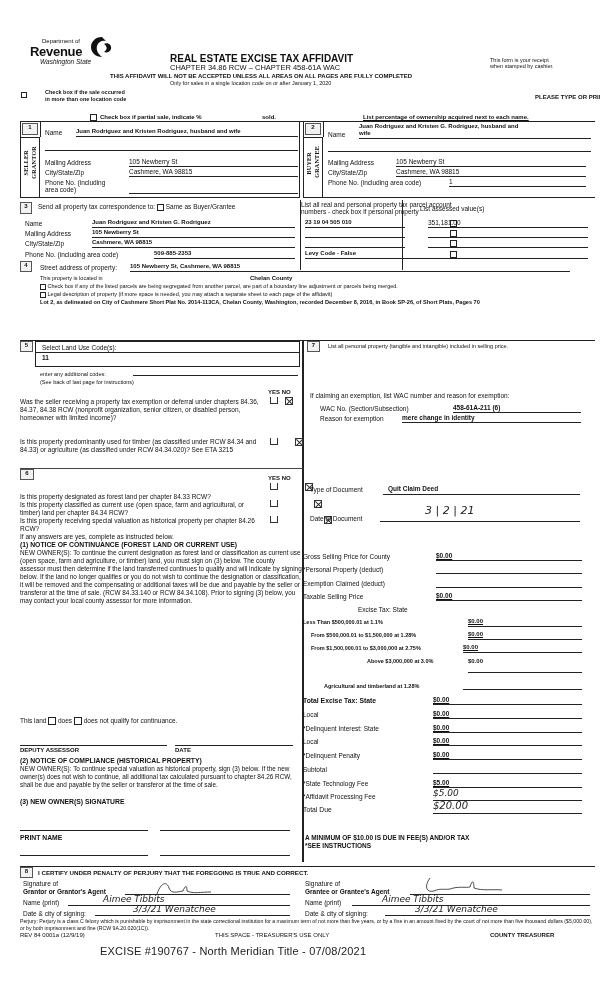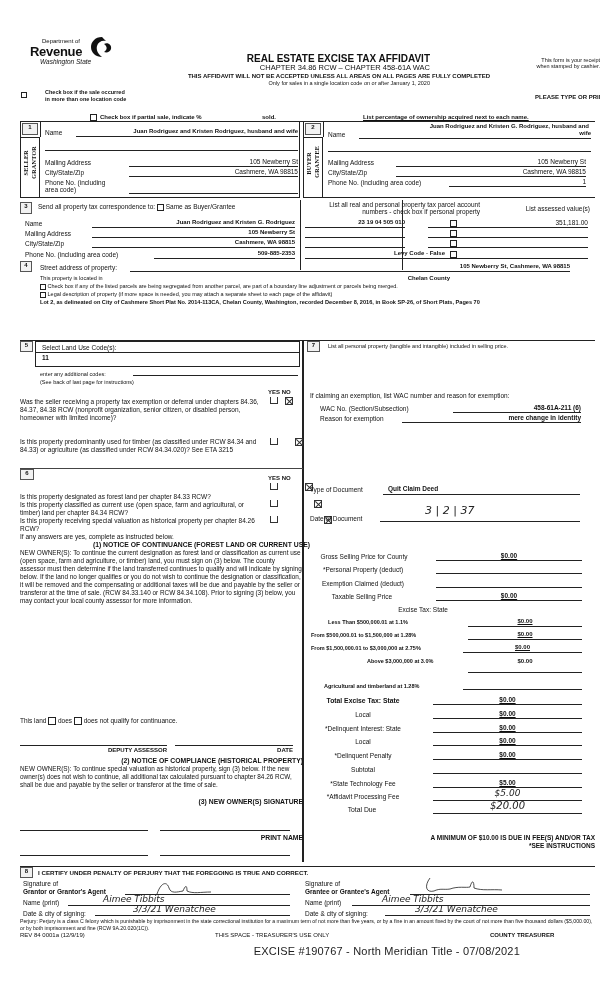--- a/index.html
+++ b/index.html
@@ -1,21 +1,21 @@
 <!DOCTYPE html>
 <html><head>
 <meta charset="utf-8">
 <style>
   * { box-sizing: border-box; margin: 0; padding: 0; }
   html, body { width: 600px; height: 988px; background: #fff; overflow: hidden; }
   body { font-family: "Liberation Sans", sans-serif; color: #111; font-size: 6.5px; position: relative; }
   .abs { position: absolute; }
   .b { font-weight: bold; }
-  .c { text-align: right; }
-  .r { text-align: center; }
+  .c { text-align: left; }
+  .r { text-align: left; }
   .line { border-bottom: 1px solid #222; }
   .box { display: inline-block; width: 7px; height: 7px; border: 1px solid #222; vertical-align: middle; background: #fff; }
   .xbox { display: inline-block; width: 8px; height: 8px; border: 1px solid #333; position: relative; vertical-align: middle; }
   .xbox::before, .xbox::after { content: ""; position: absolute; left: 3px; top: -1px; width: 1px; height: 9px; background: #333; }
   .xbox::before { transform: rotate(45deg); }
   .xbox::after { transform: rotate(-45deg); }
   .ubox { display: inline-block; width: 8px; height: 7px; border: 1px solid #333; border-top: none; vertical-align: middle; }
   .secnum { border: 1px solid #555; background: #f2f2f2; font-weight: bold; font-size: 6px; text-align: center; }
   .vtext { writing-mode: vertical-rl; transform: rotate(180deg); font-family: "Liberation Serif", serif; font-weight: bold; font-size: 6px; letter-spacing: 0.3px; text-align: center; }
   .hand { font-family: "DejaVu Sans", sans-serif; font-style: italic; font-size: 10px; color: #222; }
@@ -235,21 +235,21 @@
 <div class="abs" style="left:310px;top:392px;font-size:6.5px;white-space:nowrap;">If claiming an exemption, list WAC number and reason for exemption:</div>
 <div class="abs" style="left:320px;top:405px;font-size:6.5px;">WAC No. (Section/Subsection)</div>
 <div class="abs line b c" style="left:453px;top:404px;width:128px;height:9px;font-size:6.5px;">458-61A-211 (6)</div>
 <div class="abs" style="left:320px;top:415px;font-size:6.5px;">Reason for exemption</div>
 <div class="abs line b c" style="left:402px;top:414px;width:179px;height:9px;font-size:6.5px;">mere change in identity</div>
 
 <div class="abs" style="left:310px;top:486px;font-size:6.5px;">Type of Document</div>
 <div class="abs b" style="left:388px;top:485px;font-size:6.5px;">Quit Claim Deed</div>
 <div class="abs line" style="left:383px;top:494px;width:197px;height:1px;"></div>
 <div class="abs" style="left:310px;top:515px;font-size:6.5px;">Date of Document</div>
-<div class="abs line hand" style="left:380px;top:504px;width:200px;height:18px;padding-left:45px;font-size:11px;">3 | 2 | 37</div>
+<div class="abs line hand" style="left:380px;top:504px;width:200px;height:18px;padding-left:45px;font-size:11px;">3 | 2 | 21</div>
 
 
 <div class="abs" style="left:303px;top:550px;width:292px;">
   <div class="abs r" style="left:0;top:3px;width:122px;font-size:6.5px;">Gross Selling Price for County</div>
   <div class="abs line r val" style="left:133px;top:2px;width:146px;height:9px;text-decoration:underline;">$0.00</div>
   <div class="abs r" style="left:0;top:16px;width:120px;font-size:6.5px;">*Personal Property (deduct)</div>
   <div class="abs line r val" style="left:133px;top:15px;width:146px;height:9px;"></div>
   <div class="abs r" style="left:0;top:30px;width:120px;font-size:6.5px;">Exemption Claimed (deduct)</div>
   <div class="abs line r val" style="left:133px;top:29px;width:146px;height:9px;"></div>
   <div class="abs r" style="left:0;top:43px;width:118px;font-size:6.5px;">Taxable Selling Price</div>

